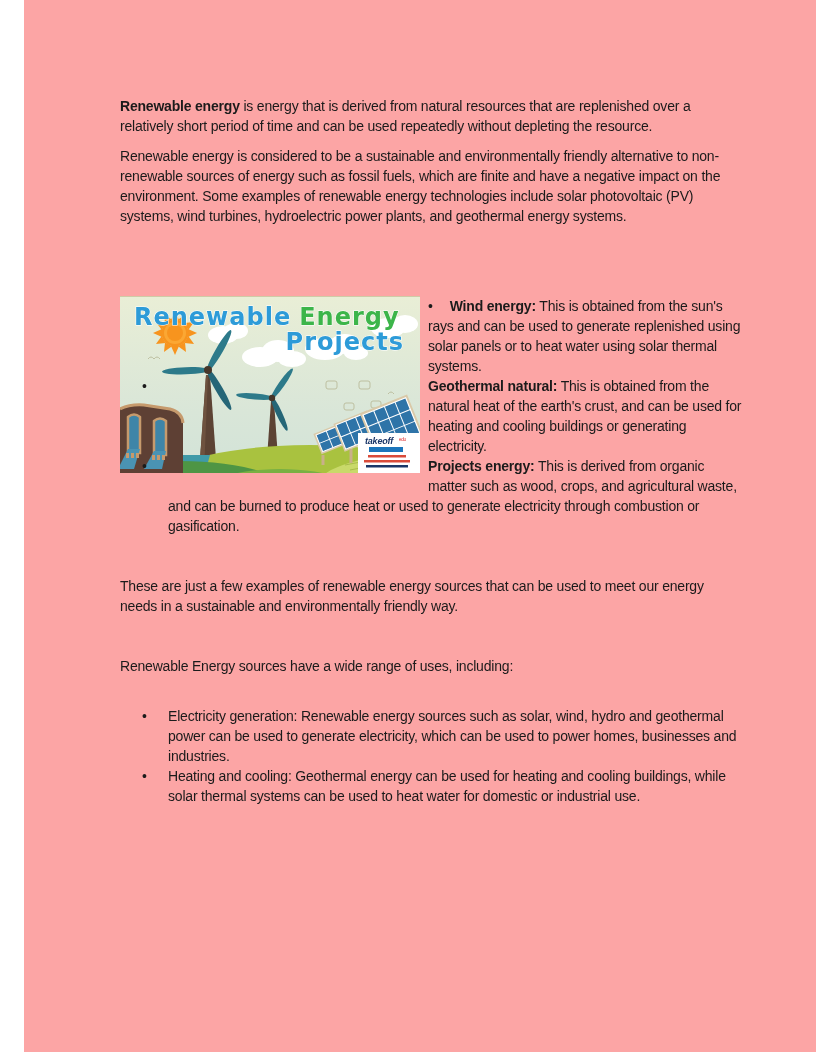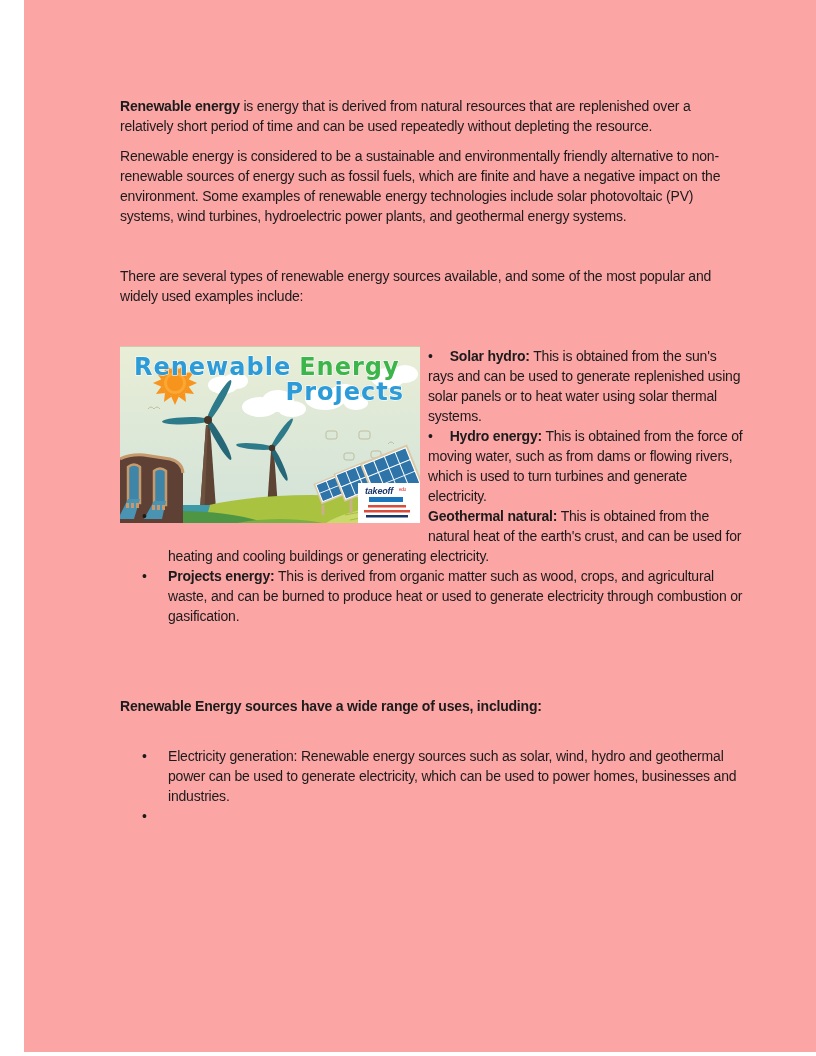--- a/index.html
+++ b/index.html
@@ -6,21 +6,21 @@
   .page{
     width:816px;height:1052px;background:#fca5a5;position:relative;
     font-family:"Liberation Sans",sans-serif;
     color:#1b1b1b;font-size:14px;line-height:20px;letter-spacing:-0.2px;
     box-sizing:border-box;padding:96px 96px 0 96px;overflow:hidden;margin-left:24px;
   }
   p{margin:0 0 10px 0;}
   .spacer{height:30px;}
   .spacer-sm{height:20px;}
   .bold{font-weight:bold;}
-  .heading{font-weight:bold;}
+  .heading{font-weight:normal;}
   .li{margin:0;}
   .flow{padding-left:48px;}
   .flow .gap{display:inline-block;width:17px;}
   .hang{position:relative;padding-left:48px;}
   .hang .marker{position:absolute;left:22px;top:0;}
   .marker,.marker-inline{color:#1b1b1b;}
   .list-block{margin-bottom:10px;}
   .clearfix::after{content:"";display:block;clear:both;}
   figure.energy-figure{
     float:left;width:300px;height:176px;margin:0 8px 4px 0;padding:0;
@@ -33,21 +33,20 @@
 <body>
 
 <div class="page">
 
   <p><span class="bold">Renewable energy</span><span> is energy that is derived from natural resources that are replenished over a relatively short period of time and can be used repeatedly without depleting the resource.</span></p>
 
   <p>Renewable energy is considered to be a sustainable and environmentally friendly alternative to non-renewable sources of energy such as fossil fuels, which are finite and have a negative impact on the environment. Some examples of renewable energy technologies include solar photovoltaic (PV) systems, wind turbines, hydroelectric power plants, and geothermal energy systems.</p>
 
   <div class="spacer"></div>
 
-  <p>There are several types of renewable energy sources available, and some of the most popular and widely used examples include:</p>
 
   <div class="spacer"></div>
 
   <div class="list-block clearfix">
 
     <figure class="energy-figure">
       <svg width="300" height="176" viewBox="0 0 300 176" xmlns="http://www.w3.org/2000/svg">
         <defs>
           <linearGradient id="sky" x1="0" y1="0" x2="0" y2="1">
             <stop offset="0" stop-color="#e9eed6"></stop>
@@ -194,38 +193,38 @@
           <rect x="248" y="158" width="38" height="2.5" fill="#d94b3a"></rect>
           <rect x="244" y="163" width="46" height="2.5" fill="#d94b3a"></rect>
           <rect x="246" y="168" width="42" height="2.5" fill="#1a3668"></rect>
         </g>
 
         <text class="img-title" x="14" y="28" font-size="24" letter-spacing="1" stroke="#ffffff" stroke-width="1" paint-order="stroke"><tspan fill="#2d9bd8">Renewable</tspan><tspan fill="#3cb54a" dx="8">Energy</tspan></text>
         <text class="img-title" x="284" y="53" font-size="24" letter-spacing="1" text-anchor="end" fill="#2d9bd8" stroke="#ffffff" stroke-width="1" paint-order="stroke">Projects</text>
       </svg>
     </figure>
 
-    <p class="li flow"><span class="marker-inline">•</span><span class="gap"></span><span class="bold">Solar hydro:</span> <span>This is obtained from the sun's rays and can be used to generate replenished using solar panels or to heat water using solar thermal systems.</span></p>
-
-
-    <p class="li flow"><span class="marker-inline">•</span><span class="gap"></span><span class="bold">Hydro energy:</span> <span>This is obtained from the force of moving water, such as from dams or flowing rivers, which is used to turn turbines and generate electricity.</span></p>
+    <p class="li flow"><span class="marker-inline">•</span><span class="gap"></span><span class="bold">Wind energy:</span> <span>This is obtained from the sun's rays and can be used to generate replenished using solar panels or to heat water using solar thermal systems.</span></p>
+
+
 
     <p class="li hang"><span class="marker">•</span><span class="bold">Geothermal natural:</span> <span>This is obtained from the natural heat of the earth's crust, and can be used for heating and cooling buildings or generating electricity.</span></p>
 
     <p class="li hang"><span class="marker">•</span><span class="bold">Projects energy:</span> <span>This is derived from organic matter such as wood, crops, and agricultural waste, and can be burned to produce heat or used to generate electricity through combustion or gasification.</span></p>
 
   </div>
 
   <div class="spacer"></div>
 
+  <p>These are just a few examples of renewable energy sources that can be used to meet our energy needs in a sustainable and environmentally friendly way.</p>
 
   <div class="spacer"></div>
 
   <p class="heading">Renewable Energy sources have a wide range of uses, including:</p>
 
   <div class="spacer-sm"></div>
 
   <div class="list-block">
     <p class="li hang"><span class="marker">•</span><span>Electricity generation: Renewable energy sources such as solar, wind, hydro and geothermal power can be used to generate electricity, which can be used to power homes, businesses and industries.</span></p>
-    <p class="li hang"><span class="marker">•</span></p>
+    <p class="li hang"><span class="marker">•</span><span>Heating and cooling: Geothermal energy can be used for heating and cooling buildings, while solar thermal systems can be used to heat water for domestic or industrial use.</span></p>
   </div>
 
 </div>
 
 </body></html>

